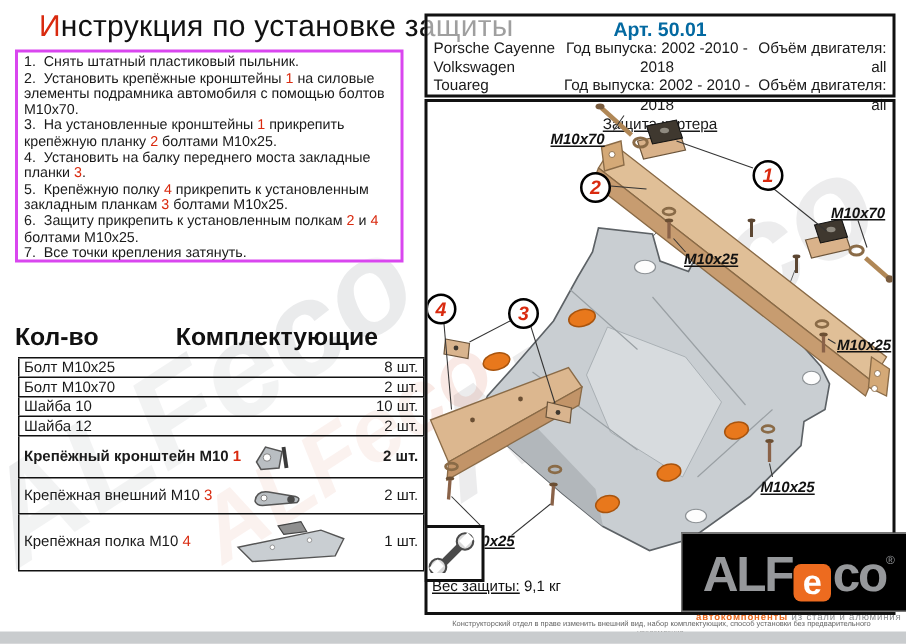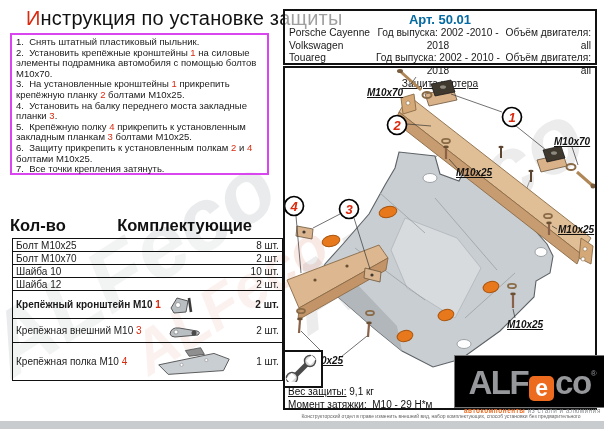--- a/index.html
+++ b/index.html
@@ -301,21 +301,20 @@
         <line x1="9" y1="25" x2="23" y2="11" stroke="#4a4a4a" stroke-width="5"></line>
         <circle cx="7" cy="26" r="5.5" fill="#d9d9d9" stroke="#4a4a4a" stroke-width="1.4"></circle>
         <circle cx="25" cy="9" r="5.5" fill="#d9d9d9" stroke="#4a4a4a" stroke-width="1.4"></circle>
         <rect x="2" y="23" width="8" height="6" fill="#fff" transform="rotate(-45 6 26)"></rect>
         <rect x="22" y="5" width="8" height="6" fill="#fff" transform="rotate(-45 26 8)"></rect>
       </svg>
     </div>
 
     <div class="specs">
       <div><span class="u">Вес защиты:</span> <span>9,1 кг</span></div>
-      <div><span class="u">Момент затяжки:</span>&nbsp; <span>М10 - 29 Н*м</span></div>
     </div>
 
     <div class="logo-block">
       <div class="logo-row"><span class="logo-gray">ALF</span><span class="logo-e">e</span><span class="logo-gray">co</span><span class="logo-reg">®</span></div>
       <div class="tagline"><span class="acc">автокомпоненты</span> <span class="rest">из стали и алюминия</span></div>
     </div>
   </div>
 
   <div class="z disclaimer">Конструкторский отдел в праве изменить внешний вид, набор комплектующих, способ установки без предварительного уведомления.</div>
 

